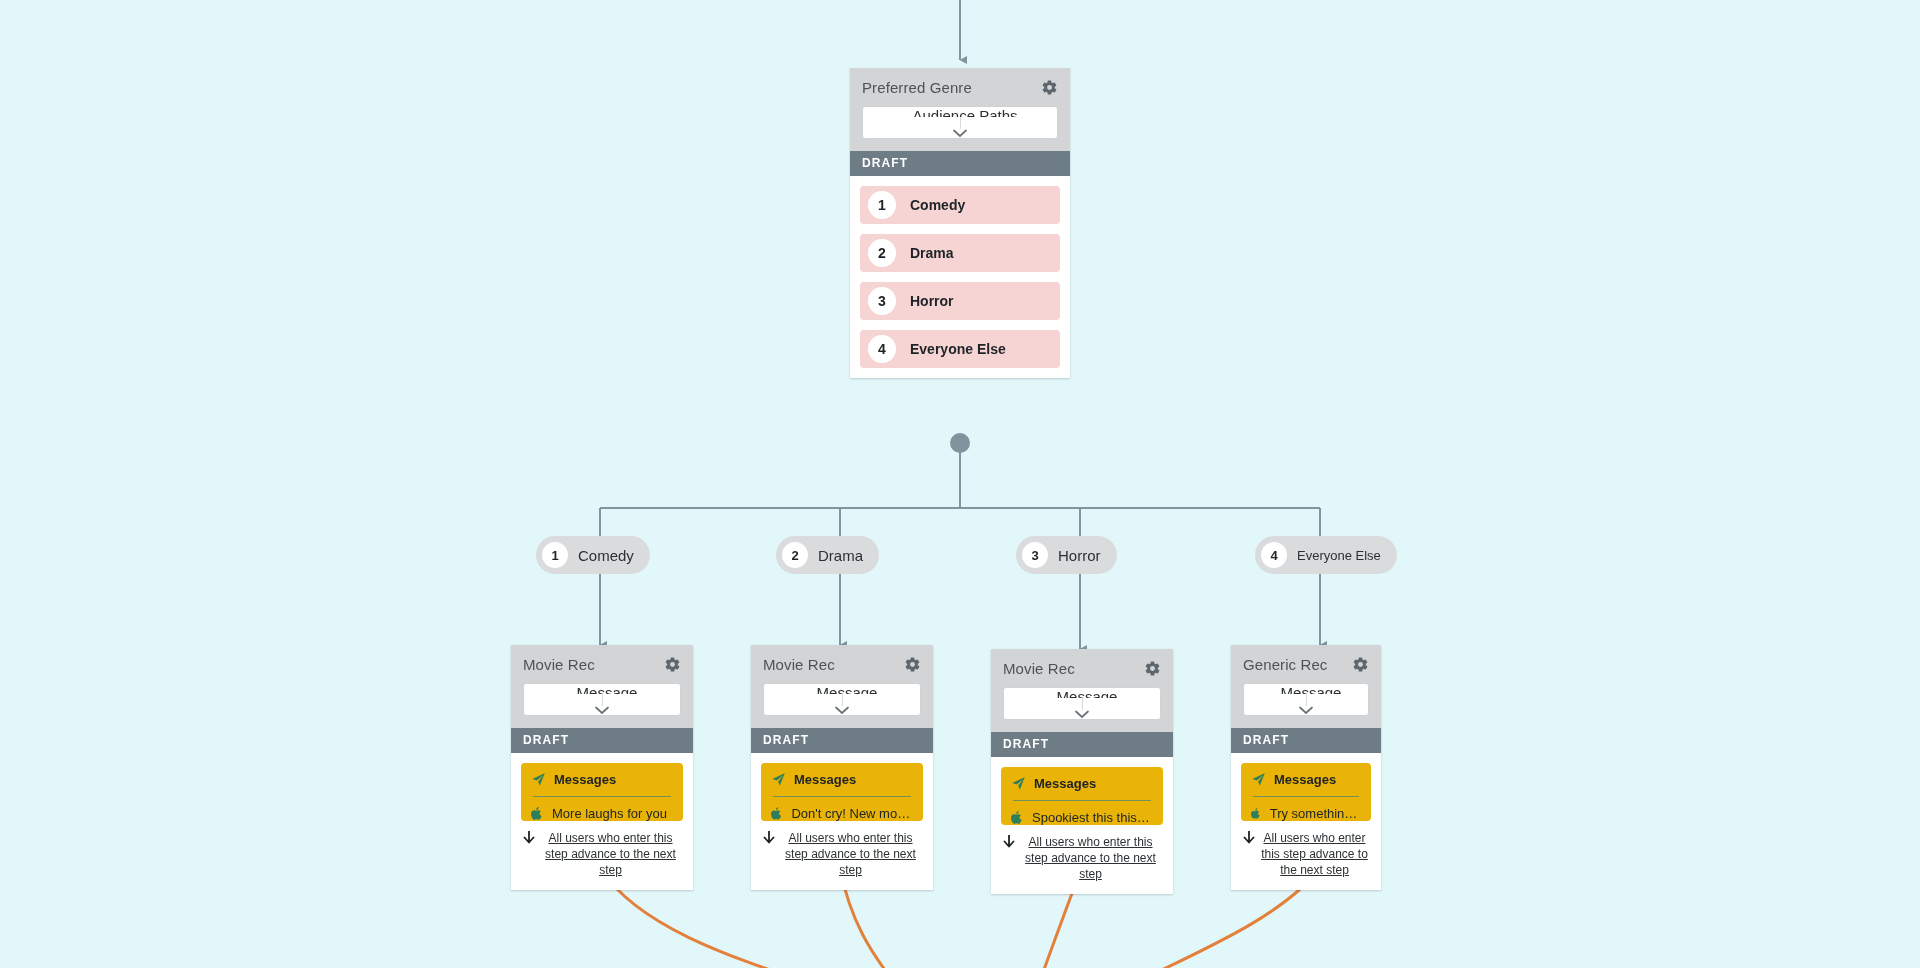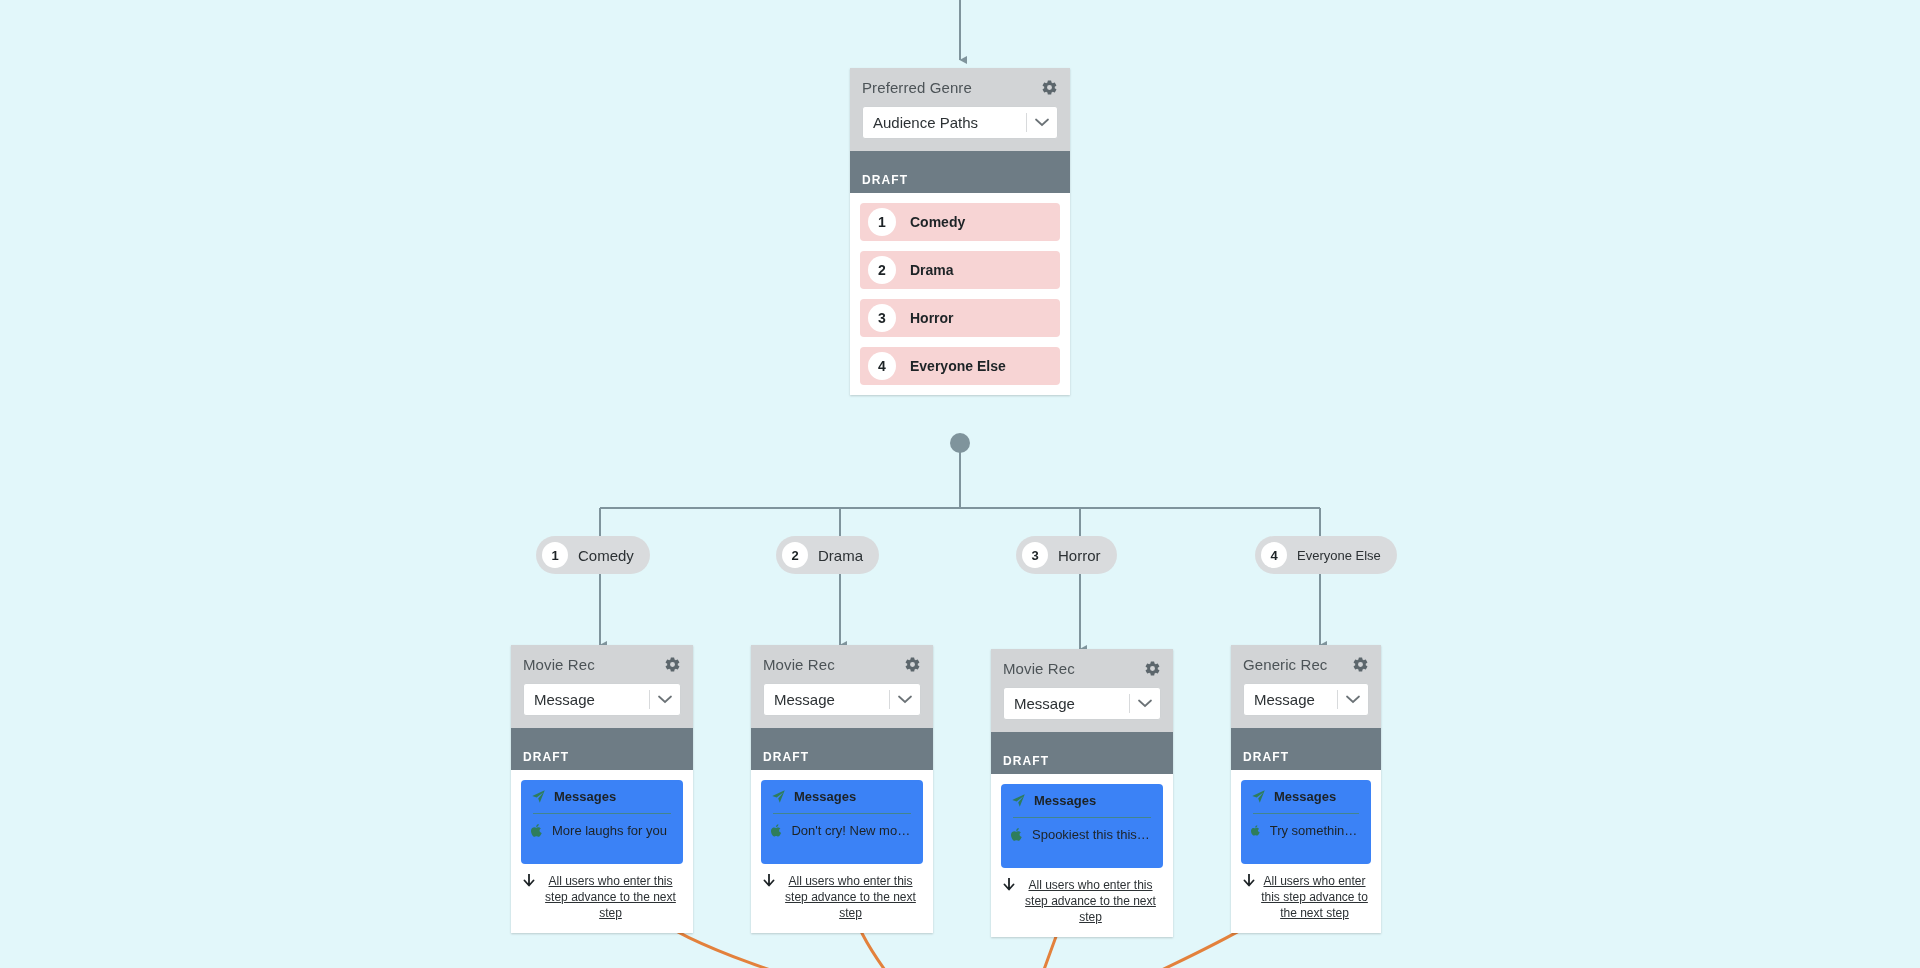--- a/index.html
+++ b/index.html
@@ -61,20 +61,21 @@
   }
   .select {
     margin-top: 9px;
     height: 33px;
     background: #fff;
     border: 1px solid #cfd2d4;
     border-radius: 3px;
     display: flex;
     align-items: center;
     box-sizing: border-box;
+    flex-direction: column;
   }
   .select-value {
     flex: 1 1 auto;
     padding-left: 10px;
     font-size: 15px;
     color: #2c3134;
     white-space: nowrap;
     overflow: hidden;
   }
   .select-divider {
@@ -89,21 +90,21 @@
     justify-content: center;
   }
   .chev svg { display: block; }
 
   .draft-bar {
     background: #6e7c85;
     color: #ffffff;
     font-size: 12px;
     font-weight: bold;
     letter-spacing: 1.1px;
-    padding: 22px 12px 6px 12px;
+    padding: 5px 12px 6px 12px;
   }
 
   .node-body {
     padding: 10px 10px 10px 10px;
     background: #fff;
   }
 
   
   .path-row {
     background: #f7d4d4;
@@ -155,23 +156,23 @@
   .pill-label {
     margin-left: 10px;
     font-size: 15px;
     color: #2c3134;
     white-space: nowrap;
   }
   .pill.small .pill-label { font-size: 13px; }
 
   
   .msg-box {
-    background: #3b82f6;
+    background: #eab308;
     border-radius: 4px;
-    padding: 9px 10px 26px 10px;
+    padding: 9px 10px 0 10px;
   }
   .msg-head {
     display: flex;
     align-items: center;
     gap: 8px;
   }
   .msg-head-label {
     font-size: 13px;
     font-weight: bold;
     color: #1d2326;

